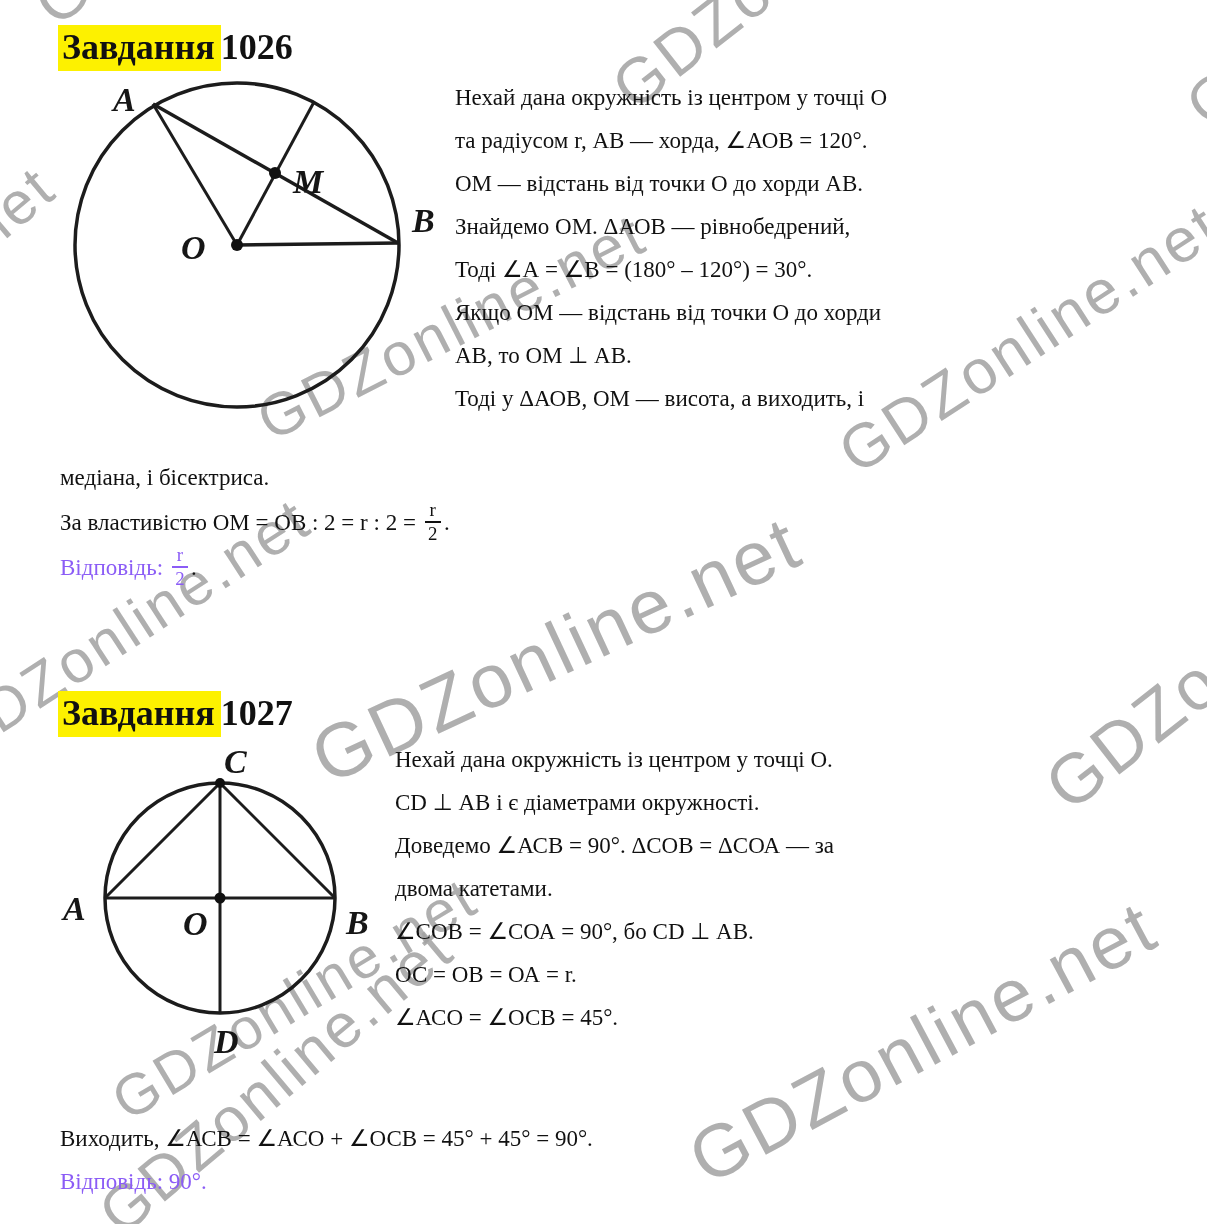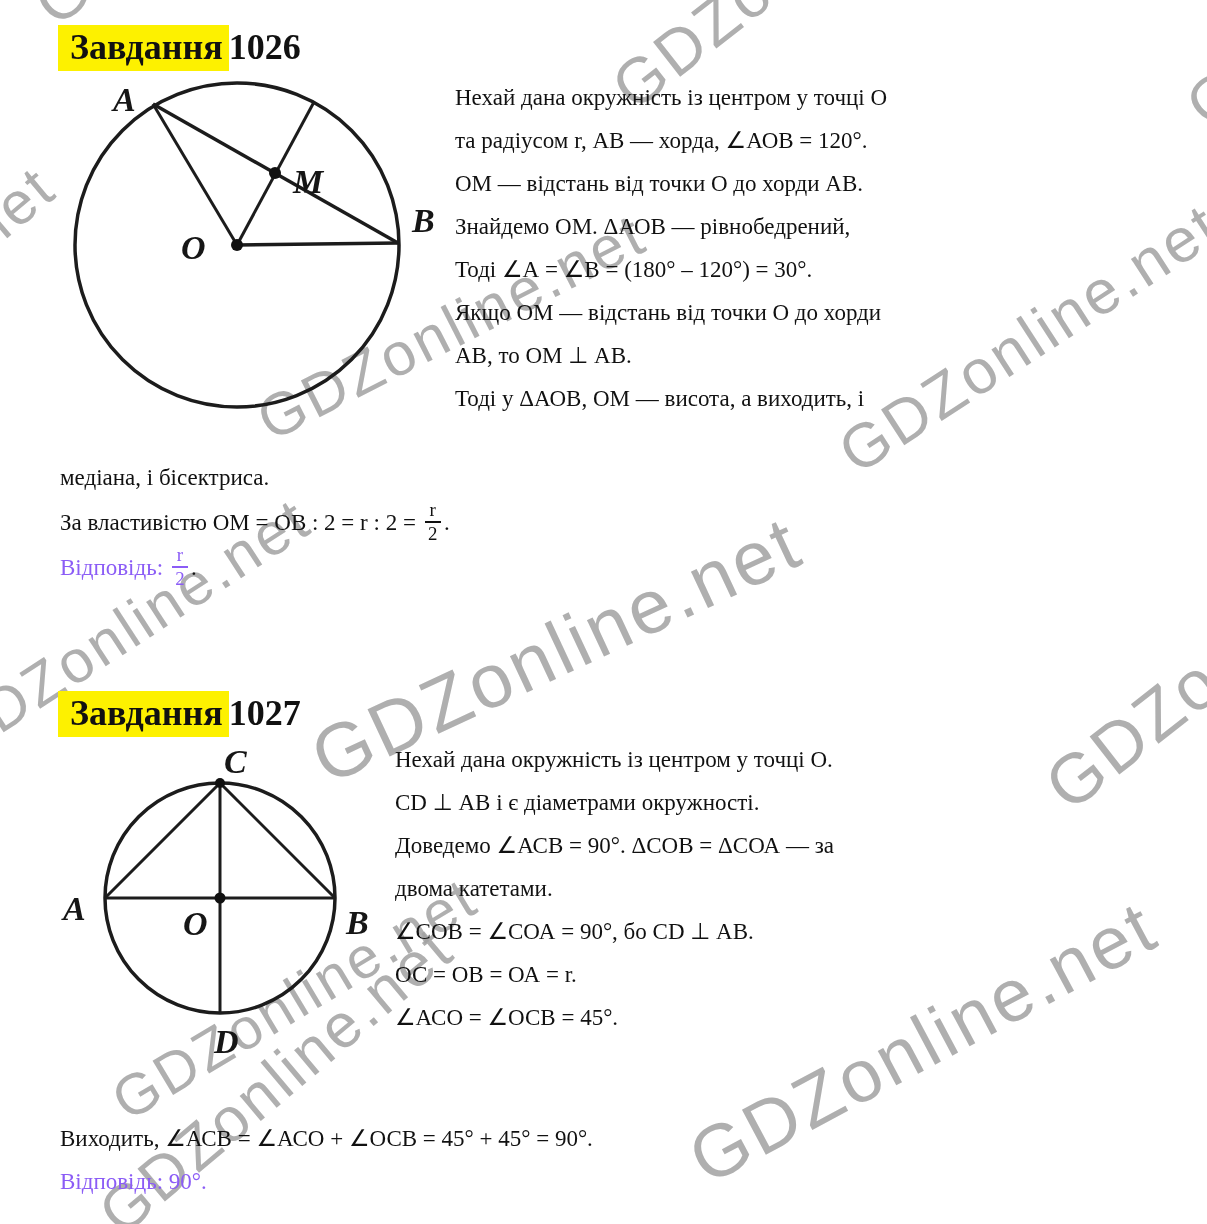--- a/index.html
+++ b/index.html
@@ -25,21 +25,21 @@
     pointer-events:none;
   }
   
   .task-title{
     position:absolute;
     z-index:3;
     font-size:36px;
     font-weight:bold;
     white-space:nowrap;
   }
-  .task-title .hl{ background:#fdf100; padding:2px 6px 4px 12px; }
+  .task-title .hl{ background:#fdf100; padding:2px 6px 4px 4px; }
   .task-title .no{ margin-left:0; }
   
   .txtblock{
     position:absolute;
     z-index:3;
     font-size:23px;
     line-height:43px;
     white-space:nowrap;
   }
   .line{ display:block; }

